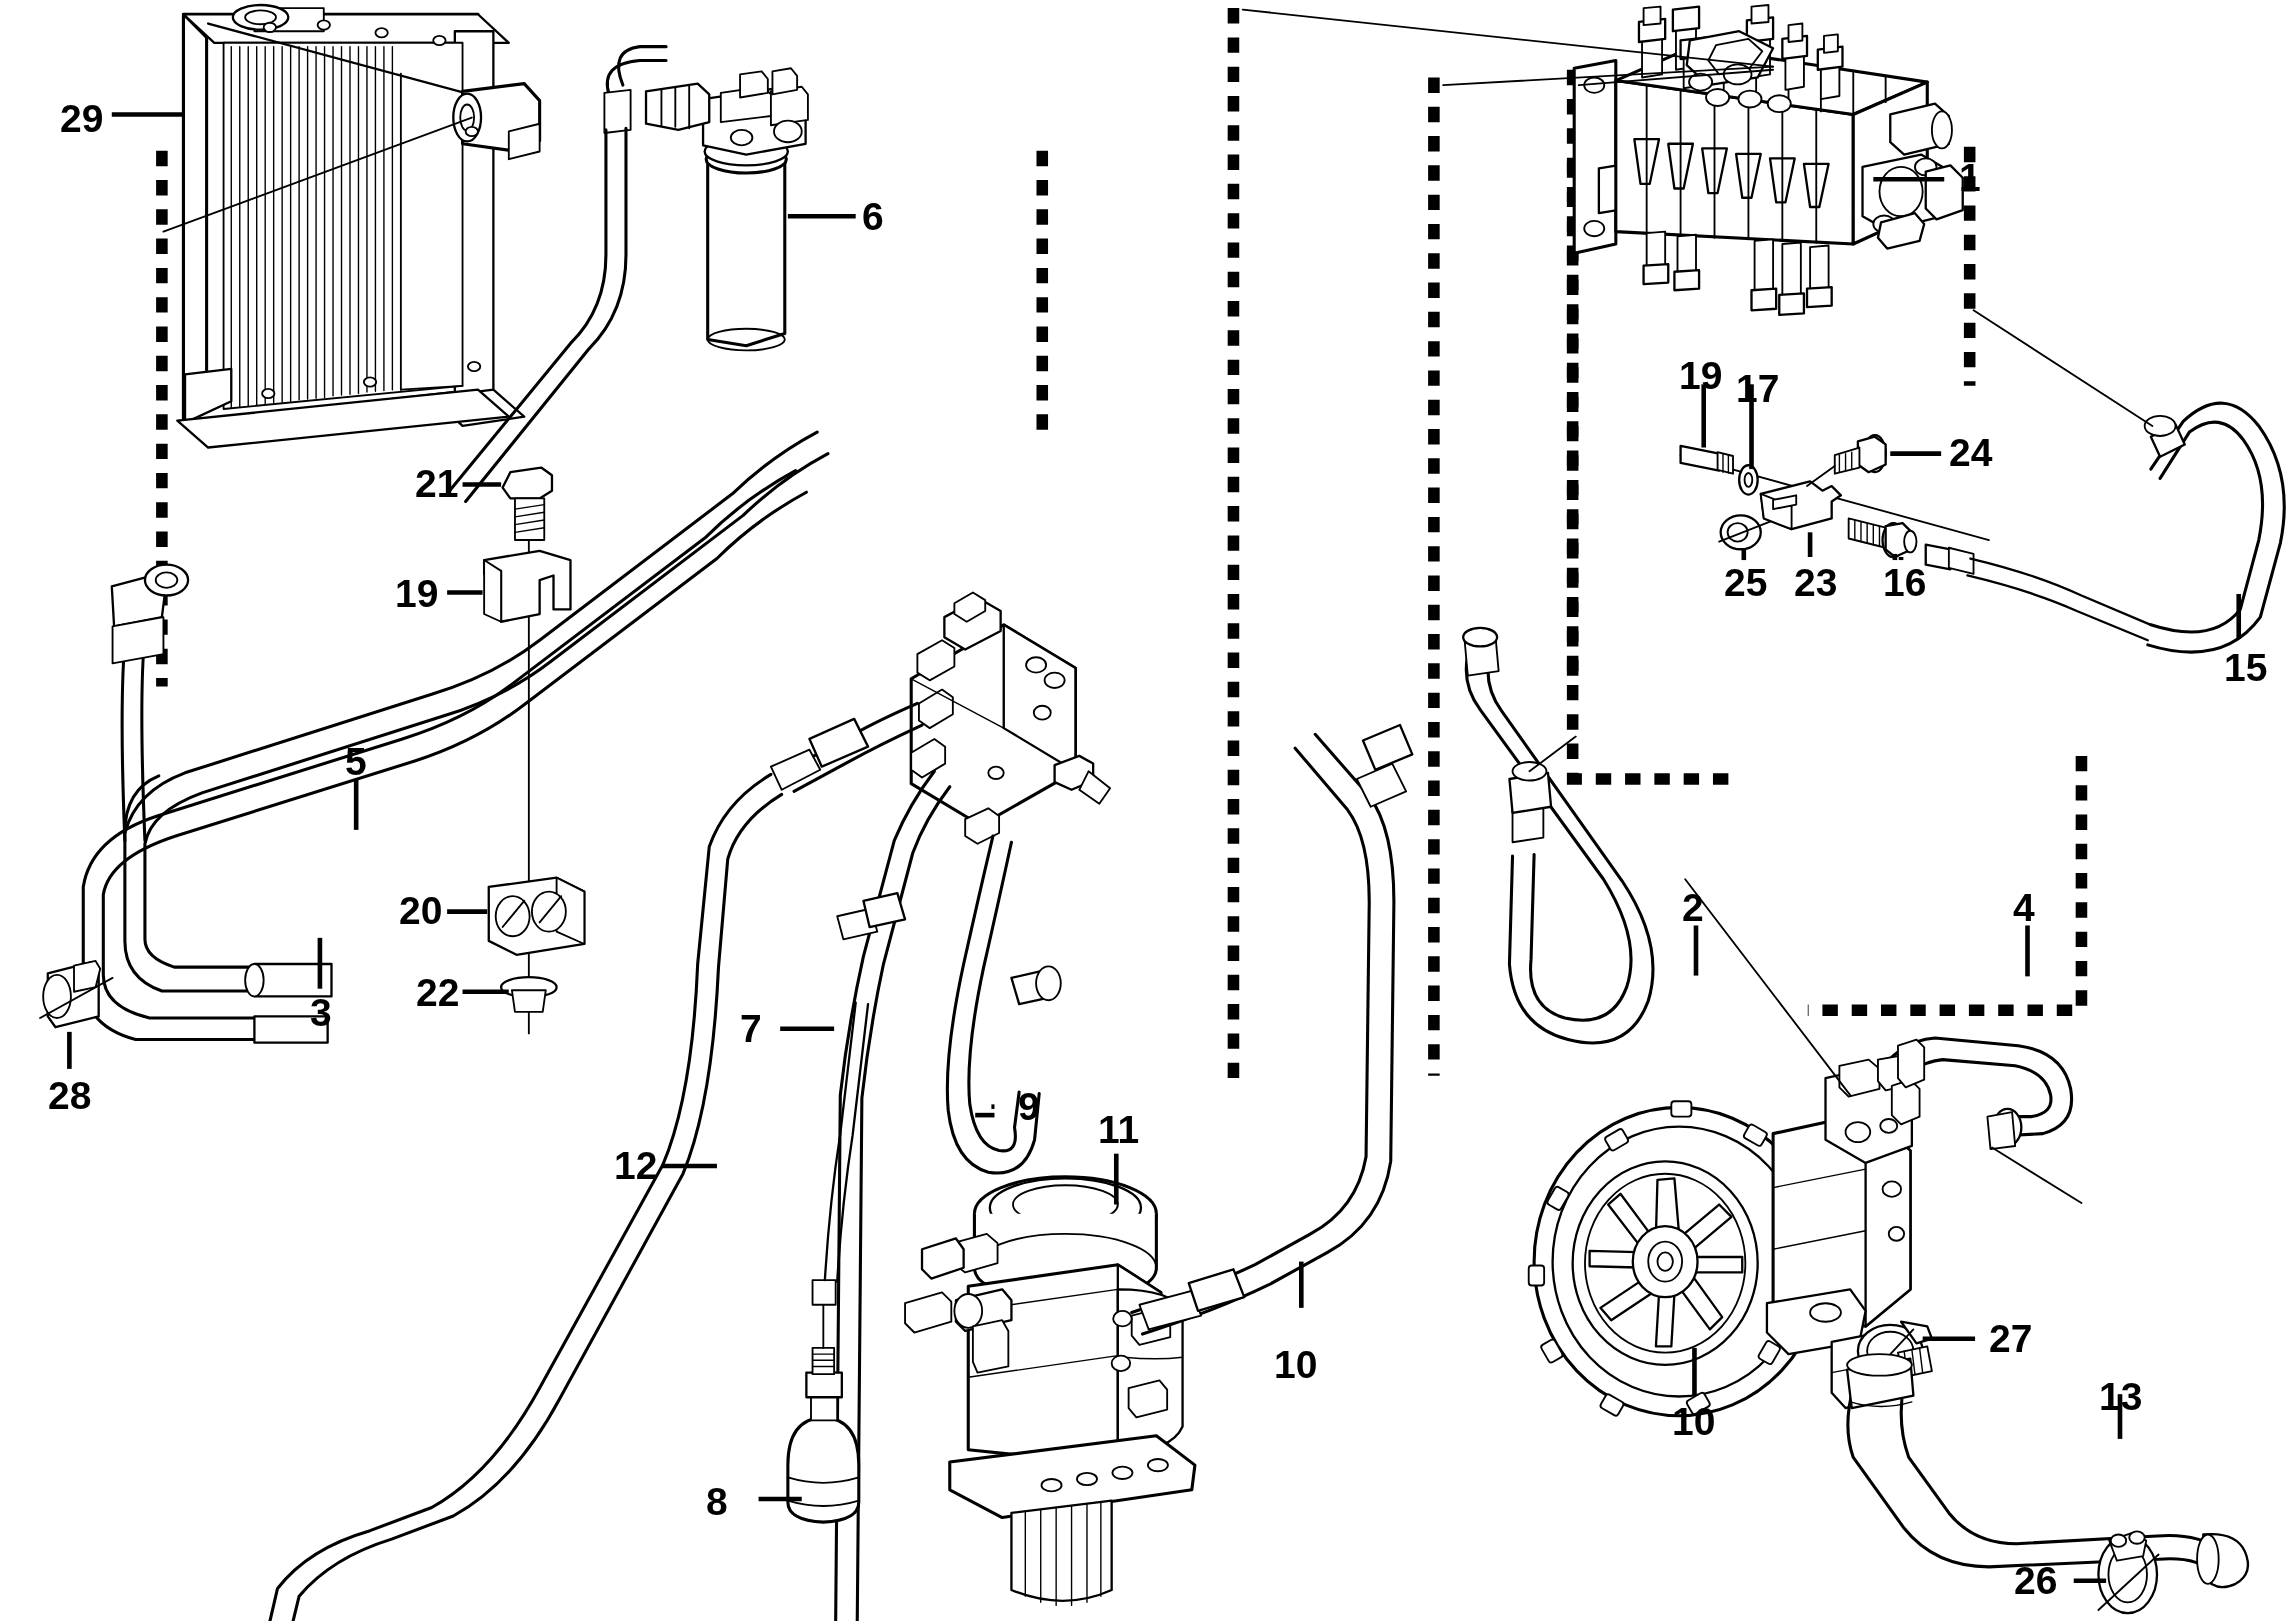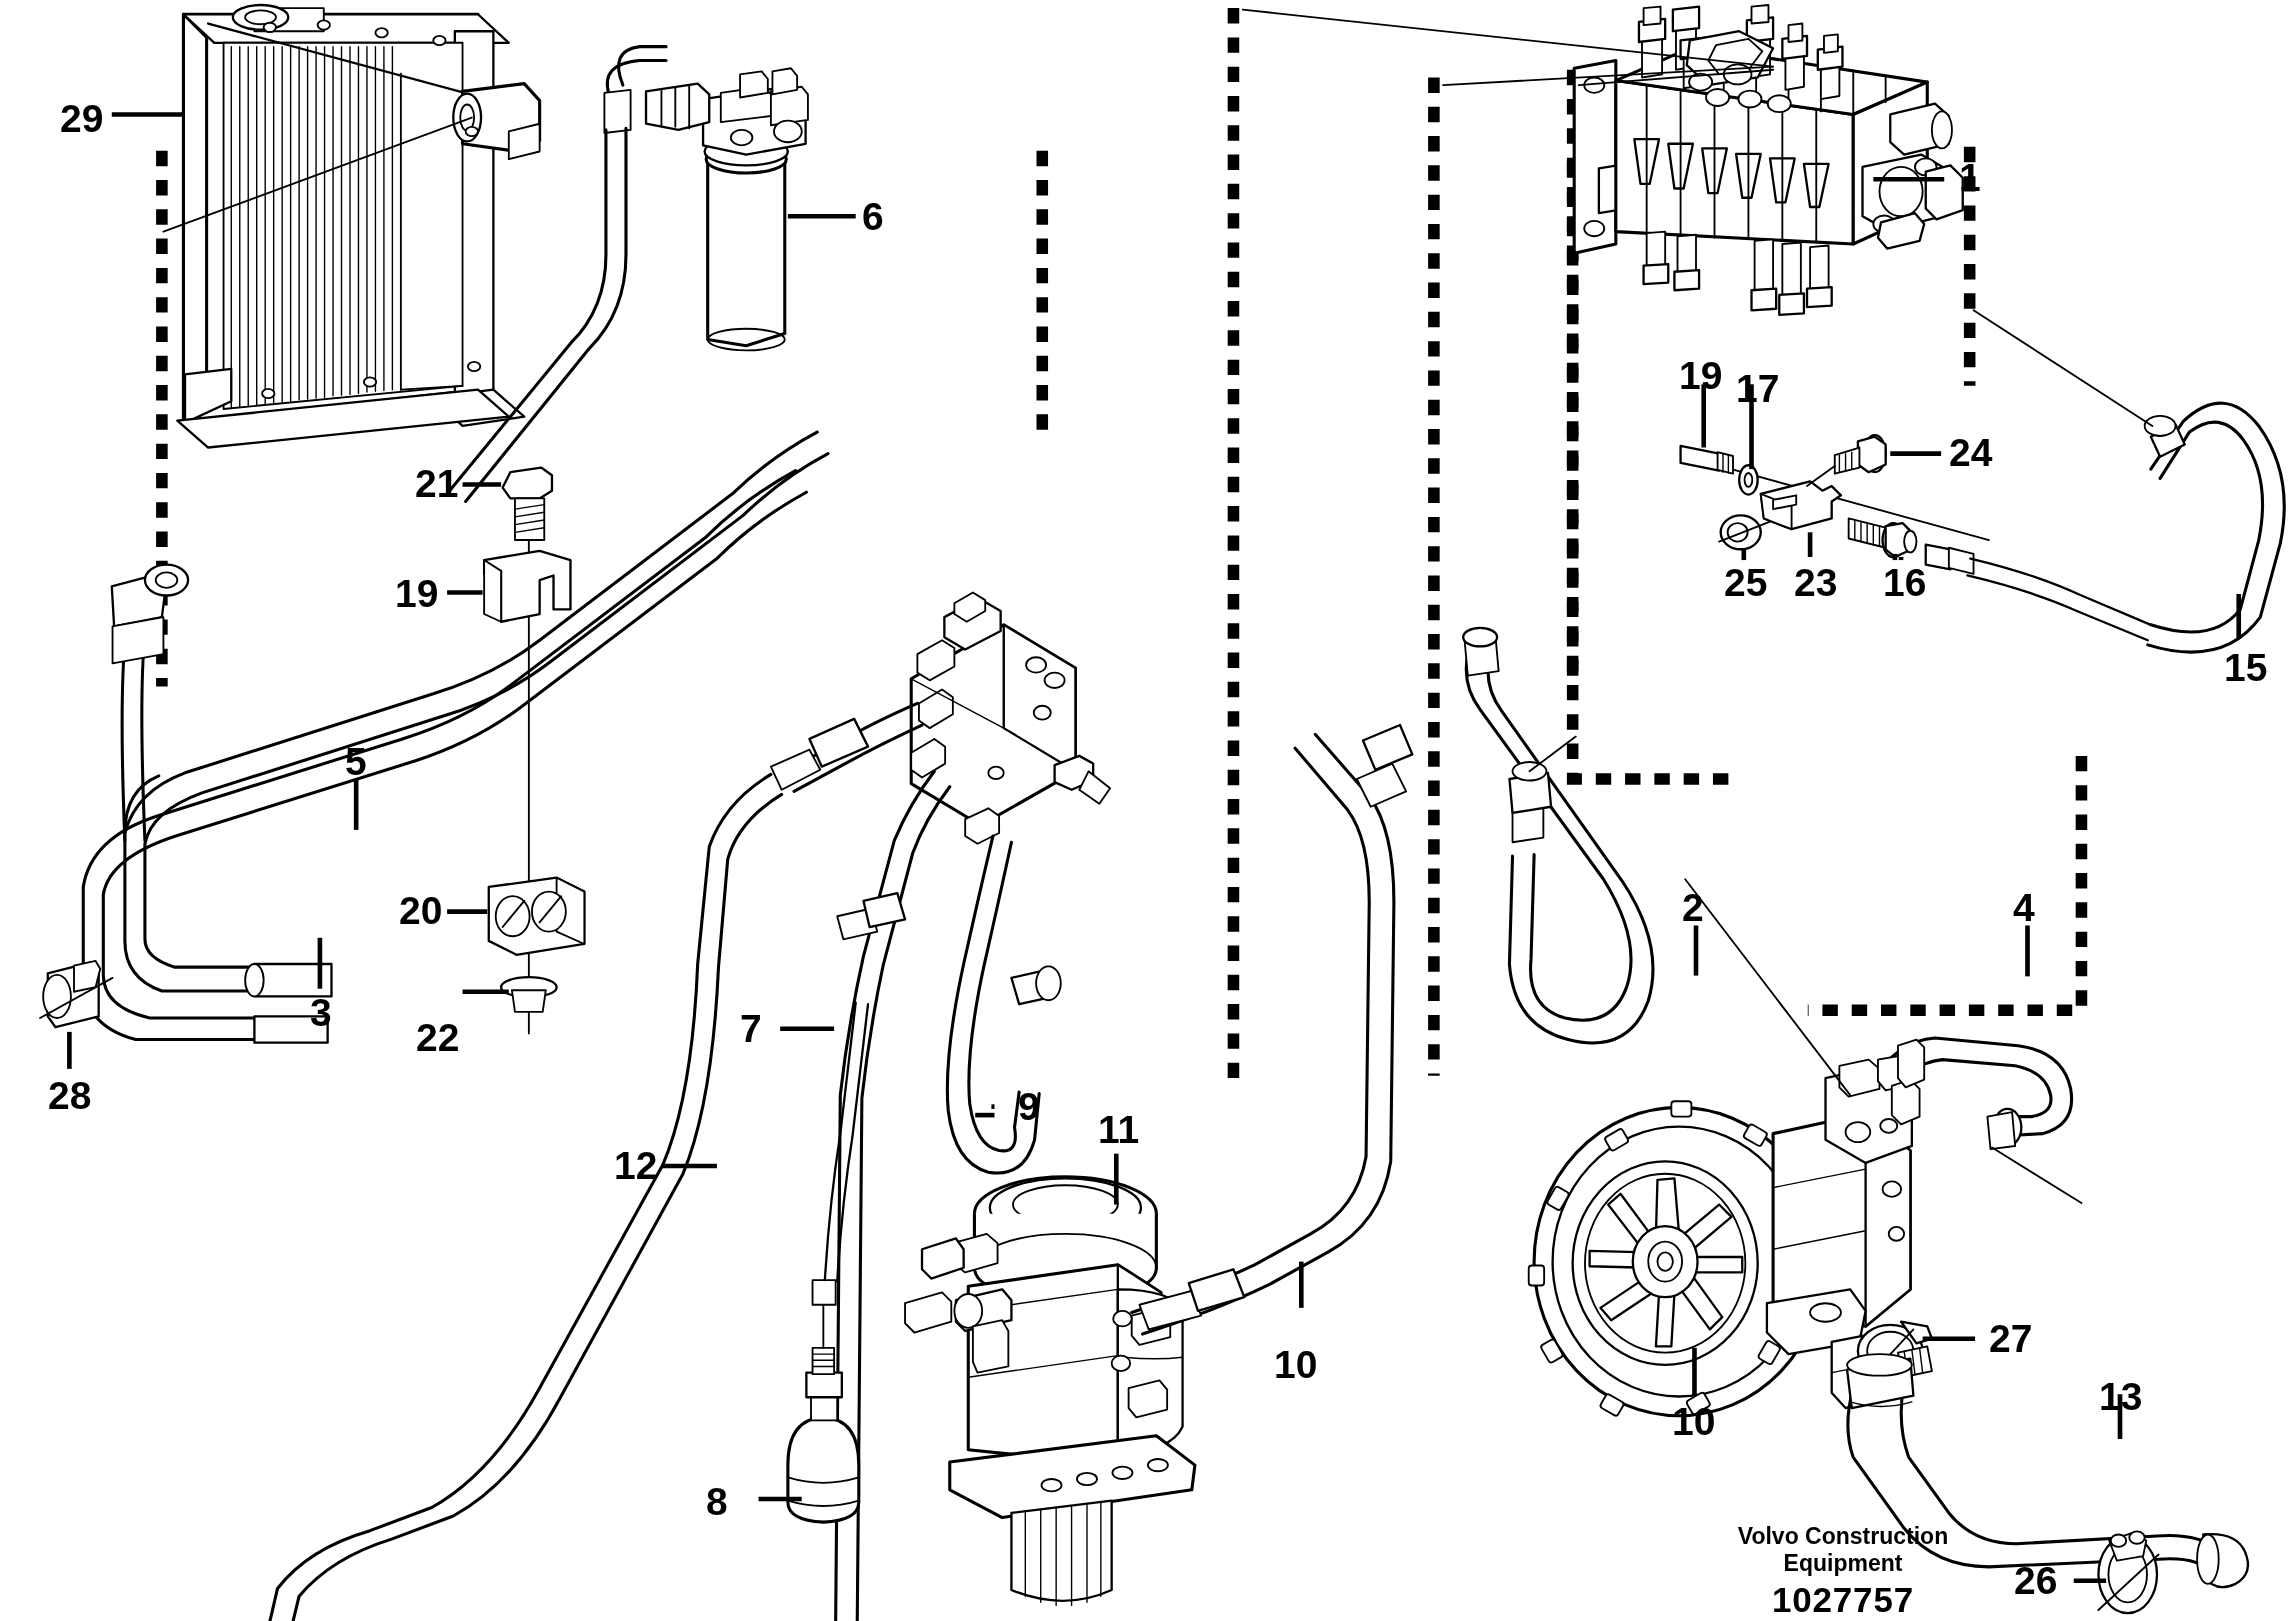--- a/index.html
+++ b/index.html
@@ -634,33 +634,28 @@
 <div class="lbl" style="left:395px; top:574px;">19</div>
 <div class="lbl" style="left:1724px;top:563px;">25</div>
 <div class="lbl" style="left:1794px;top:563px;">23</div>
 <div class="lbl" style="left:1883px;top:563px;">16</div>
 <div class="lbl" style="left:2224px;top:648px;">15</div>
 <div class="lbl" style="left:345px; top:742px;">5</div>
 <div class="lbl" style="left:1682px;top:888px;">2</div>
 <div class="lbl" style="left:2013px;top:888px;">4</div>
 <div class="lbl" style="left:399px; top:891px;">20</div>
 <div class="lbl" style="left:310px; top:993px;">3</div>
-<div class="lbl" style="left:416px; top:973px;margin-top:45px;">22</div>
+<div class="lbl" style="left:416px; top:973px;">22</div>
 <div class="lbl" style="left:48px;  top:1076px;">28</div>
 <div class="lbl" style="left:740px; top:1009px;">7</div>
 <div class="lbl" style="left:1018px;top:1087px;">9</div>
 <div class="lbl" style="left:614px; top:1146px;">12</div>
 <div class="lbl" style="left:1098px;top:1110px;">11</div>
 <div class="lbl" style="left:1989px;top:1319px;">27</div>
 <div class="lbl" style="left:1274px;top:1325px;margin-top:20px;">10</div>
 <div class="lbl" style="left:1672px;top:1402px;">10</div>
 <div class="lbl" style="left:2099px;top:1377px;">13</div>
 <div class="lbl" style="left:706px; top:1482px;">8</div>
 <div class="lbl" style="left:2014px;top:1561px;">26</div>
 
-<div class="footer" style="left:1681px; top:1523px; width:324px;">
-  <div class="f-brand">Volvo Construction</div>
-  <div class="f-brand">Equipment</div>
-  <div class="f-num">1027757</div>
+
 </div>
 
-</div>
-
 
 </body></html>

